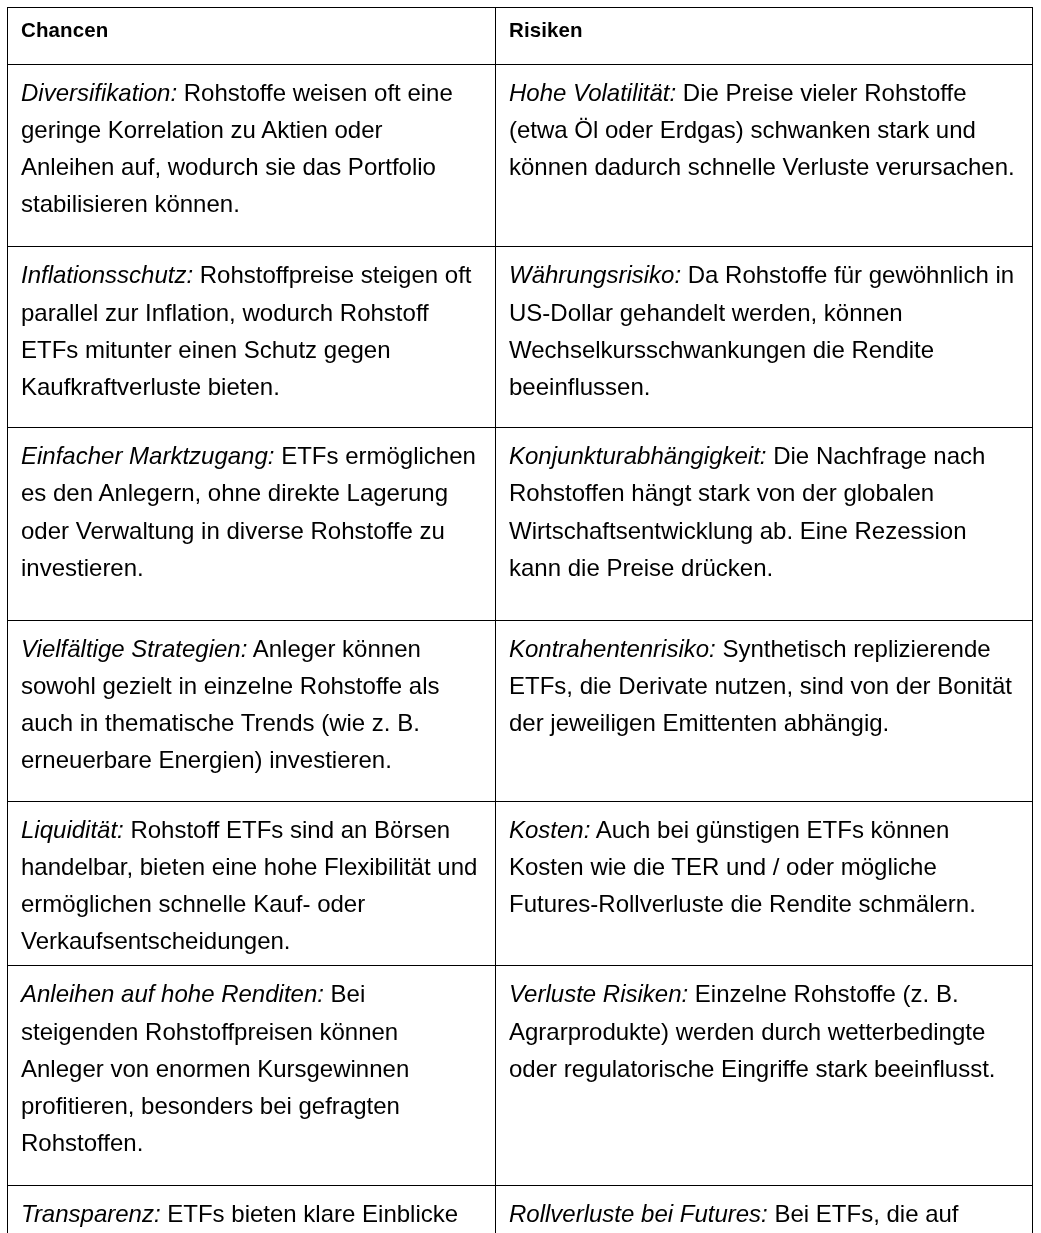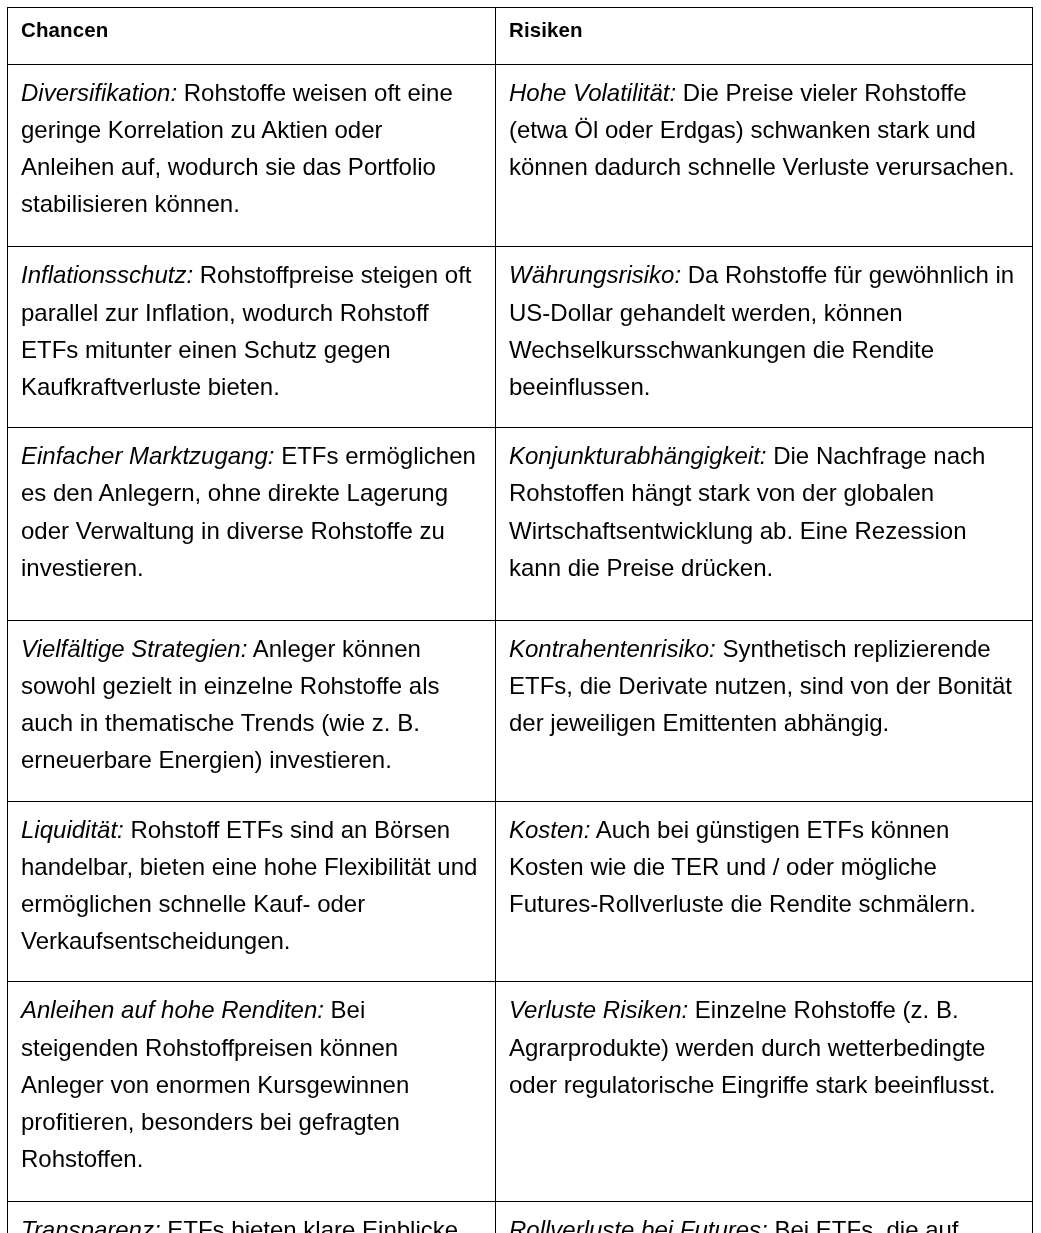--- a/index.html
+++ b/index.html
@@ -63,21 +63,21 @@
 
   .body-text {
     font-style: normal;
   }
 
   
   tbody tr.r1 td { padding-bottom: 24px; }
   tbody tr.r2 td { }
   tbody tr.r3 td { padding-bottom: 34px; }
   tbody tr.r4 td { padding-bottom: 22px; }
-  tbody tr.r5 td { padding-bottom: 22px; }
+  tbody tr.r5 td { padding-bottom: 6px; }
   tbody tr.r6 td { padding-bottom: 24px; }
   tbody tr.r7 td { padding-bottom: 18px; }
 </style>
 </head>
 <body>
 
 <div class="page">
   <table class="risk-table">
     <colgroup>
       <col class="col-chancen">

